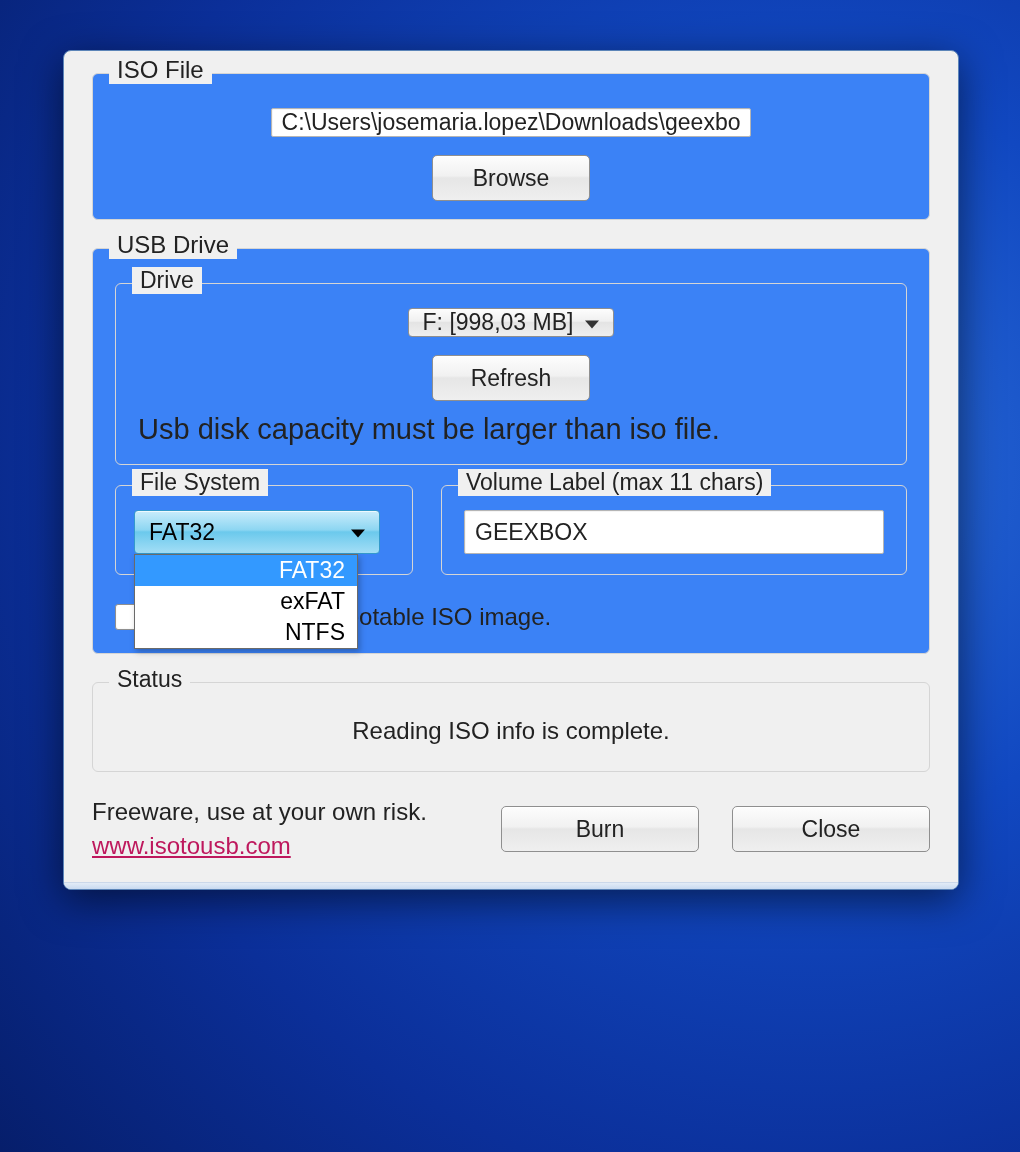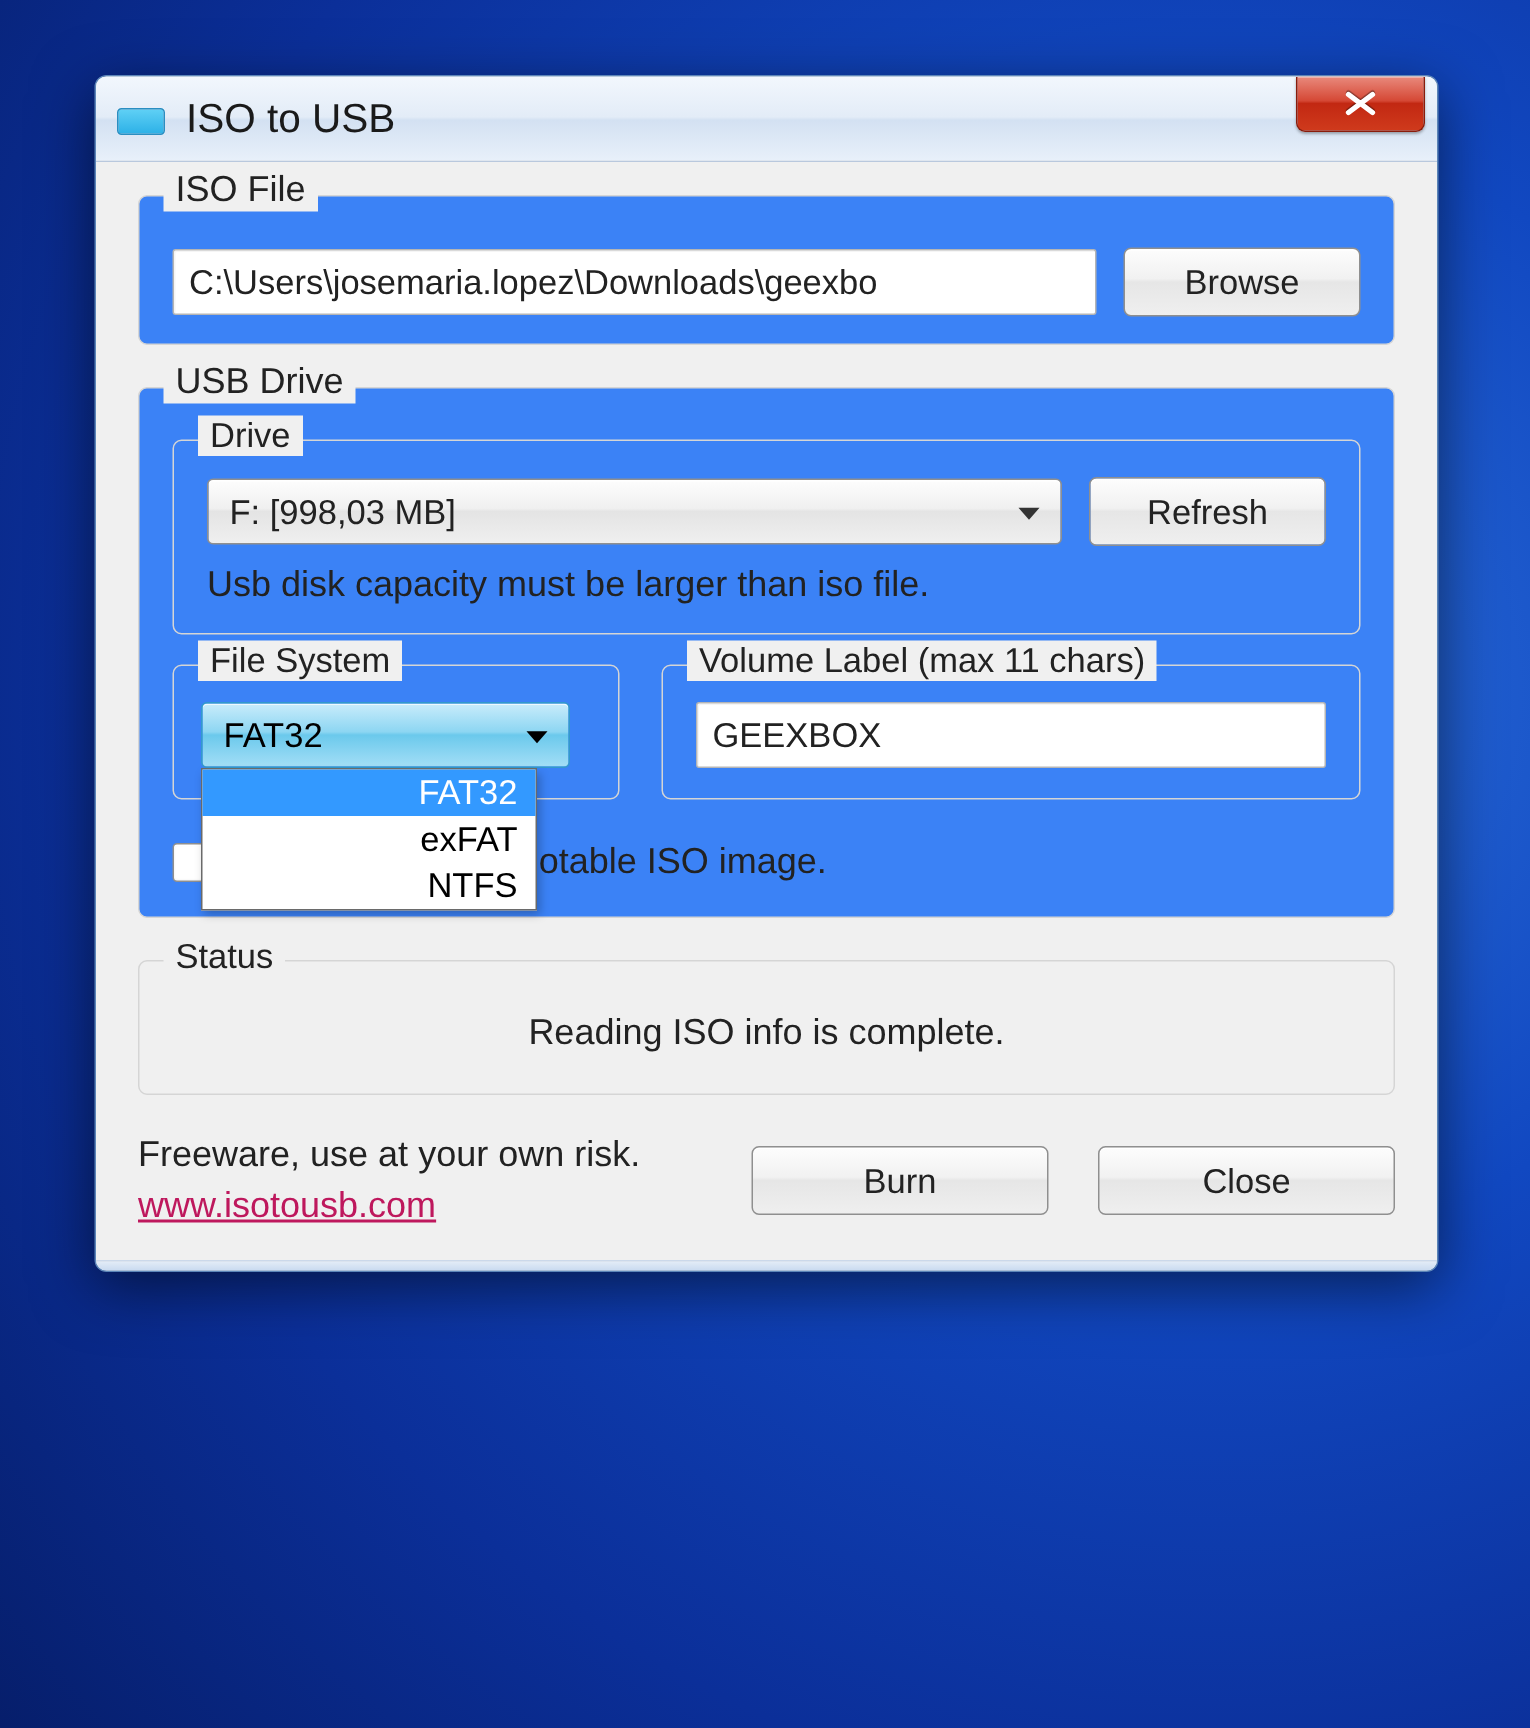--- a/index.html
+++ b/index.html
@@ -85,21 +85,21 @@
   .groupbox.tight { padding-bottom: 18px; }
   .group-legend {
     position: absolute;
     top: -18px;
     left: 16px;
     background: #f0f0f0;
     padding: 0 8px;
     font-size: 24px;
     color: #222;
   }
-  .row { display: flex; align-items: center; gap: 18px; }
+  .row { display: flex; align-items: center; gap: 18px; flex-direction: column; }
   .text-input {
     flex: 1;
     height: 42px;
     background: #fff;
     border: 1px solid #b5b5b5;
     border-radius: 2px;
     padding: 0 10px;
     font-size: 23px;
     color: #222;
     font-family: inherit;
@@ -152,21 +152,21 @@
     position: relative;
     box-shadow: inset 0 1px 0 #fff;
   }
   .combo .caret {
     position: absolute;
     right: 12px;
     top: 50%;
     transform: translateY(-50%);
   }
   .hint {
-    font-size: 24px;
+    font-size: 29px;
     color: #222;
     margin-top: 12px;
   }
   .two-col {
     display: flex;
     gap: 28px;
     margin-bottom: 4px;
   }
   .fs-box {
     width: 260px;
@@ -261,29 +261,20 @@
     border-bottom-right-radius: 7px;
     border-top: 1px solid #cbd8ea;
   }
 </style>
 </head>
 <body>
 
 <div class="desktop">
   <div class="window">
 
-    <div class="titlebar">
-      <div class="titlebar-icon"></div>
-      <div class="titlebar-title">ISO to USB</div>
-      <div class="close-btn">
-        <svg width="26" height="18" viewBox="0 0 26 18">
-          <path d="M5 3 L13 9 L21 3 M5 15 L13 9 L21 15" stroke="#fff" stroke-width="3.5" stroke-linecap="round" fill="none"></path>
-        </svg>
-      </div>
-    </div>
 
     <div class="client">
 
       <div class="groupbox tight" style="padding-top:34px;">
         <div class="group-legend">ISO File</div>
         <div class="row">
           <div class="text-input">
             <span>C:\Users\josemaria.lopez\Downloads\geexbo</span>
           </div>
           <div class="btn">

